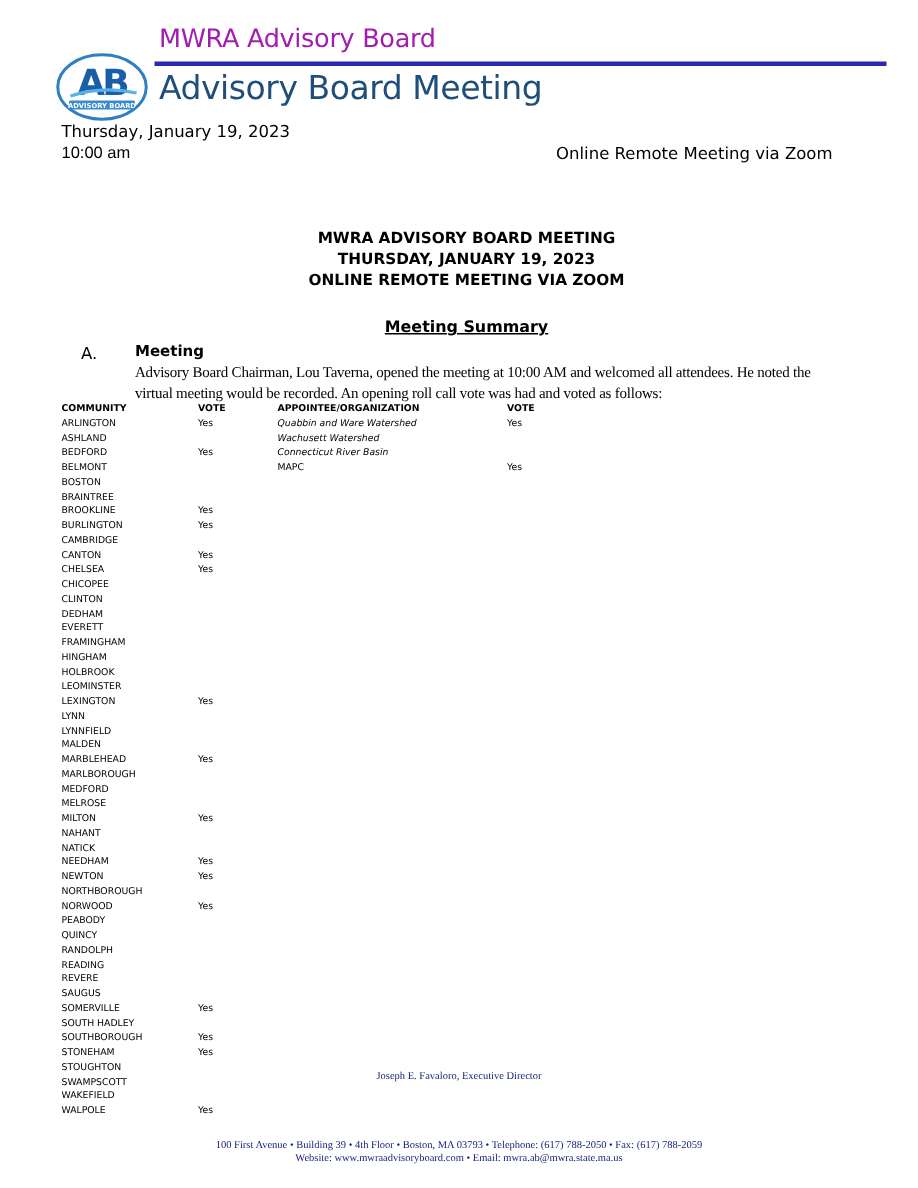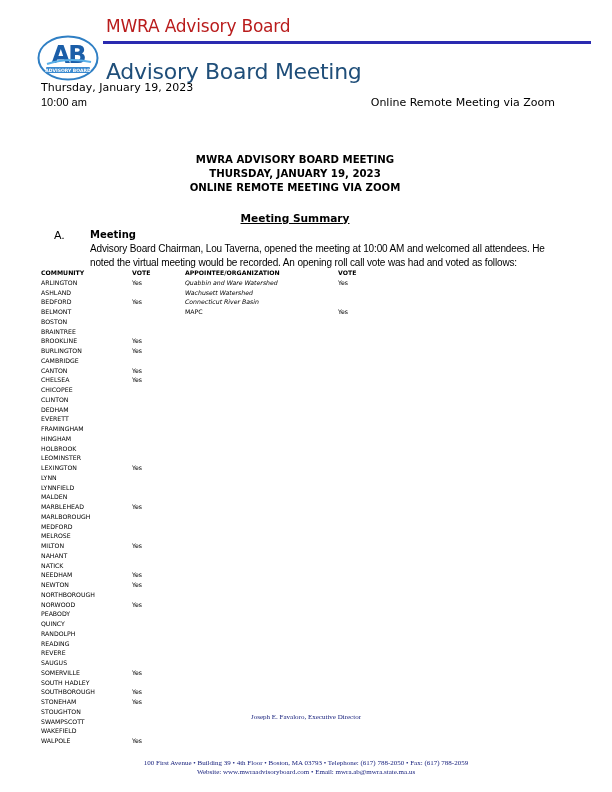--- a/index.html
+++ b/index.html
@@ -1,31 +1,31 @@
 <!DOCTYPE html>
 <html><head>
 <meta charset="utf-8">
 <style>
   html, body { margin: 0; padding: 0; background: #ffffff; }
   body { width: 612px; height: 792px; position: relative; overflow: hidden; font-family: "Liberation Sans", sans-serif; color: #000; }
   .logo { position: absolute; left: 37px; top: 35px; width: 62px; height: 46px; }
-  .org-name { position: absolute; left: 106px; top: 16px; font-size: 17px; color: #b91c1c; font-family: "DejaVu Sans", sans-serif; letter-spacing: -0.2px; }
+  .org-name { position: absolute; left: 106px; top: 16px; font-size: 17px; color: #a21caf; font-family: "DejaVu Sans", sans-serif; letter-spacing: -0.2px; }
   .header-rule { position: absolute; left: 103px; top: 41px; width: 488px; height: 3px; background: #2a2ab0; }
-  .doc-title { position: absolute; left: 106px; top: 47px; font-size: 22px; color: #1f4e79; font-family: "DejaVu Sans", sans-serif; letter-spacing: -0.3px; margin-top: 12px; }
+  .doc-title { position: absolute; left: 106px; top: 47px; font-size: 22px; color: #1f4e79; font-family: "DejaVu Sans", sans-serif; letter-spacing: -0.3px; }
   .meta-date { position: absolute; left: 41px; top: 81px; font-size: 11px; font-family: "DejaVu Sans", sans-serif; }
   .meta-time { position: absolute; left: 41px; top: 96px; font-size: 11px; font-family: Liberation Sans, sans-serif; }
   .meta-location { position: absolute; right: 57px; top: 96px; font-size: 11px; font-family: "DejaVu Sans", sans-serif; }
-  .center-head { position: absolute; left: 0; width: 590px; text-align: center; font-weight: bold; font-size: 10.2px; font-family: "DejaVu Sans", sans-serif; }
+  .center-head { position: absolute; left: 16px; width: 590px; text-align: center; font-weight: bold; font-size: 10.2px; font-family: "DejaVu Sans", sans-serif; }
   .h1 { top: 154px; }
   .h2 { top: 168px; }
   .h3 { top: 182px; }
   .summary { top: 212px; text-decoration: underline; font-size: 10.6px; }
   .sec-letter { position: absolute; left: 54px; top: 229px; font-size: 11px; font-family: "DejaVu Sans", sans-serif; }
   .sec-title { position: absolute; left: 90px; top: 229px; font-size: 10px; font-weight: bold; font-family: "DejaVu Sans", sans-serif; }
-  .para { position: absolute; left: 90px; top: 242px; width: 470px; font-size: 10px; line-height: 14px; font-family: Liberation Sans, sans-serif; letter-spacing: -0.15px; }
+  .para { position: absolute; left: 90px; top: 242px; width: 470px; font-size: 10px; line-height: 14px; font-family: Liberation Serif, serif; letter-spacing: -0.15px; }
   .tbl { position: absolute; left: 41px; top: 268px; font-size: 6.2px; font-family: "DejaVu Sans", sans-serif; }
   .row { position: relative; height: 9.75px; line-height: 9.75px; white-space: nowrap; }
   .c1 { position: absolute; left: 0; }
   .c2 { position: absolute; left: 91px; }
   .c3 { position: absolute; left: 144px; font-style: italic; }
   .c3.plain { font-style: normal; }
   .c4 { position: absolute; left: 297px; }
   .th { font-weight: bold; }
   .footer { position: absolute; left: 0; width: 612px; text-align: center; font-family: "Liberation Serif", serif; font-size: 7px; color: #1a237e; line-height: 8.5px; }
   .f1 { top: 713px; }

